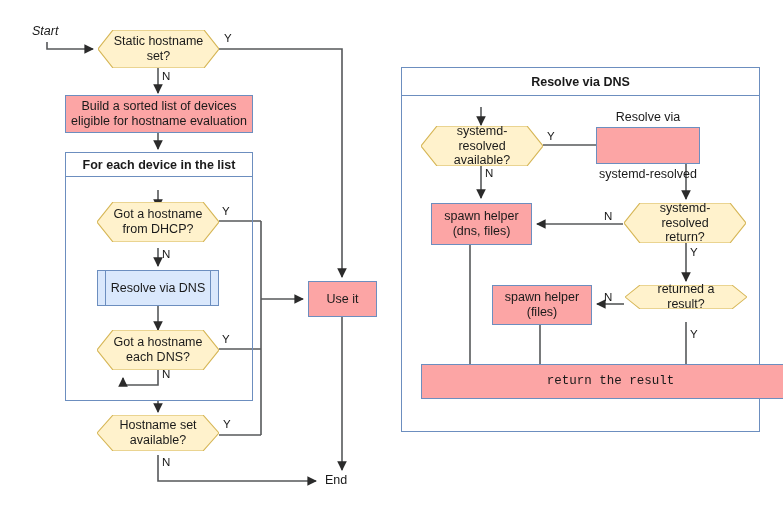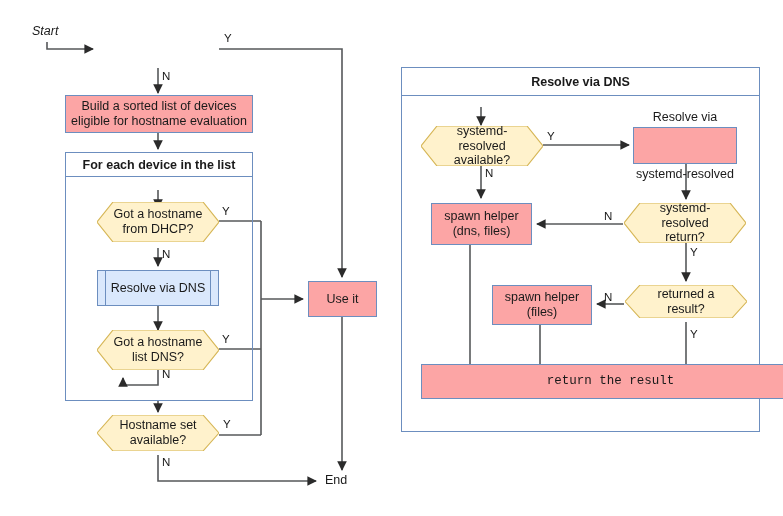--- a/index.html
+++ b/index.html
@@ -104,20 +104,29 @@
       <path d="M 470,245 L 470,381" marker-end="url(#arrow)"></path>
 
       <path d="M 540,325 L 540,381" marker-end="url(#arrow)"></path>
 
       <path d="M 686,322 L 686,381" marker-end="url(#arrow)"></path>
     </g>
   </svg>
 
   <div class="txt" style="left:32px;top:24px;font-style:italic;">Start</div>
 
+  <div class="node hex" style="left:98px;top:30px;width:121px;height:38px;">
+    <svg class="hexbg" viewBox="0 0 121 38" preserveAspectRatio="none">
+      <polygon points="15,0 106,0 121,19 106,38 15,38 0,19" fill="#fff2cc" stroke="#d6b656" stroke-width="1.2"></polygon>
+    </svg>
+    <div class="hextxt">
+      <span>Static hostname</span><br>
+      <span>set?</span>
+    </div>
+  </div>
   <div class="edgelbl" style="left:224px;top:32px;">Y</div>
   <div class="edgelbl" style="left:162px;top:70px;">N</div>
 
   <div class="node proc" style="left:65px;top:95px;width:188px;height:38px;flex-direction:column;">
     <span>Build a sorted list of devices</span>
     <span>eligible for hostname evaluation</span>
   </div>
 
   <div class="frame" style="left:65px;top:152px;width:188px;height:249px;"></div>
   <div class="frame-title" style="left:65px;top:152px;width:188px;height:25px;">For each device in the list</div>
@@ -137,21 +146,21 @@
   <div class="node subroutine" style="left:97px;top:270px;width:122px;height:36px;">
     <span>Resolve via DNS</span>
   </div>
 
   <div class="node hex" style="left:97px;top:330px;width:122px;height:40px;">
     <svg class="hexbg" viewBox="0 0 122 40" preserveAspectRatio="none">
       <polygon points="16,0 106,0 122,20 106,40 16,40 0,20" fill="#fff2cc" stroke="#d6b656" stroke-width="1.2"></polygon>
     </svg>
     <div class="hextxt">
       <span>Got a hostname</span><br>
-      <span>list DNS?</span>
+      <span>each DNS?</span>
     </div>
   </div>
   <div class="edgelbl" style="left:222px;top:333px;">Y</div>
   <div class="edgelbl" style="left:162px;top:368px;">N</div>
 
   <div class="node hex" style="left:97px;top:415px;width:122px;height:36px;">
     <svg class="hexbg" viewBox="0 0 122 40" preserveAspectRatio="none">
       <polygon points="16,0 106,0 122,20 106,40 16,40 0,20" fill="#fff2cc" stroke="#d6b656" stroke-width="1.2"></polygon>
     </svg>
     <div class="hextxt">
@@ -176,21 +185,21 @@
       <polygon points="16,0 106,0 122,20 106,40 16,40 0,20" fill="#fff2cc" stroke="#d6b656" stroke-width="1.2"></polygon>
     </svg>
     <div class="hextxt">
       <span>systemd-resolved</span><br>
       <span>available?</span>
     </div>
   </div>
   <div class="edgelbl" style="left:547px;top:130px;">Y</div>
   <div class="edgelbl" style="left:485px;top:167px;">N</div>
 
-  <div class="node proc" style="left:633px;top:127px;width:104px;height:37px;flex-direction:column;gap:42px;">
+  <div class="node proc" style="left:596px;top:127px;width:104px;height:37px;flex-direction:column;gap:42px;">
     <span>Resolve via</span>
     <span>systemd-resolved</span>
   </div>
 
   <div class="node hex" style="left:624px;top:203px;width:122px;height:40px;">
     <svg class="hexbg" viewBox="0 0 122 40" preserveAspectRatio="none">
       <polygon points="16,0 106,0 122,20 106,40 16,40 0,20" fill="#fff2cc" stroke="#d6b656" stroke-width="1.2"></polygon>
     </svg>
     <div class="hextxt">
       <span>systemd-resolved</span><br>
@@ -198,21 +207,21 @@
     </div>
   </div>
   <div class="edgelbl" style="left:604px;top:210px;">N</div>
   <div class="edgelbl" style="left:690px;top:246px;">Y</div>
 
   <div class="node proc" style="left:431px;top:203px;width:101px;height:42px;flex-direction:column;">
     <span>spawn helper</span>
     <span>(dns, files)</span>
   </div>
 
-  <div class="node hex" style="left:625px;top:285px;width:122px;height:33px;">
+  <div class="node hex" style="left:625px;top:285px;width:122px;height:24px;">
     <svg class="hexbg" viewBox="0 0 122 38" preserveAspectRatio="none">
       <polygon points="15,0 107,0 122,19 107,38 15,38 0,19" fill="#fff2cc" stroke="#d6b656" stroke-width="1.2"></polygon>
     </svg>
     <div class="hextxt">returned a result?</div>
   </div>
   <div class="edgelbl" style="left:604px;top:291px;">N</div>
   <div class="edgelbl" style="left:690px;top:328px;">Y</div>
 
   <div class="node proc" style="left:492px;top:285px;width:100px;height:40px;flex-direction:column;">
     <span>spawn helper</span>

